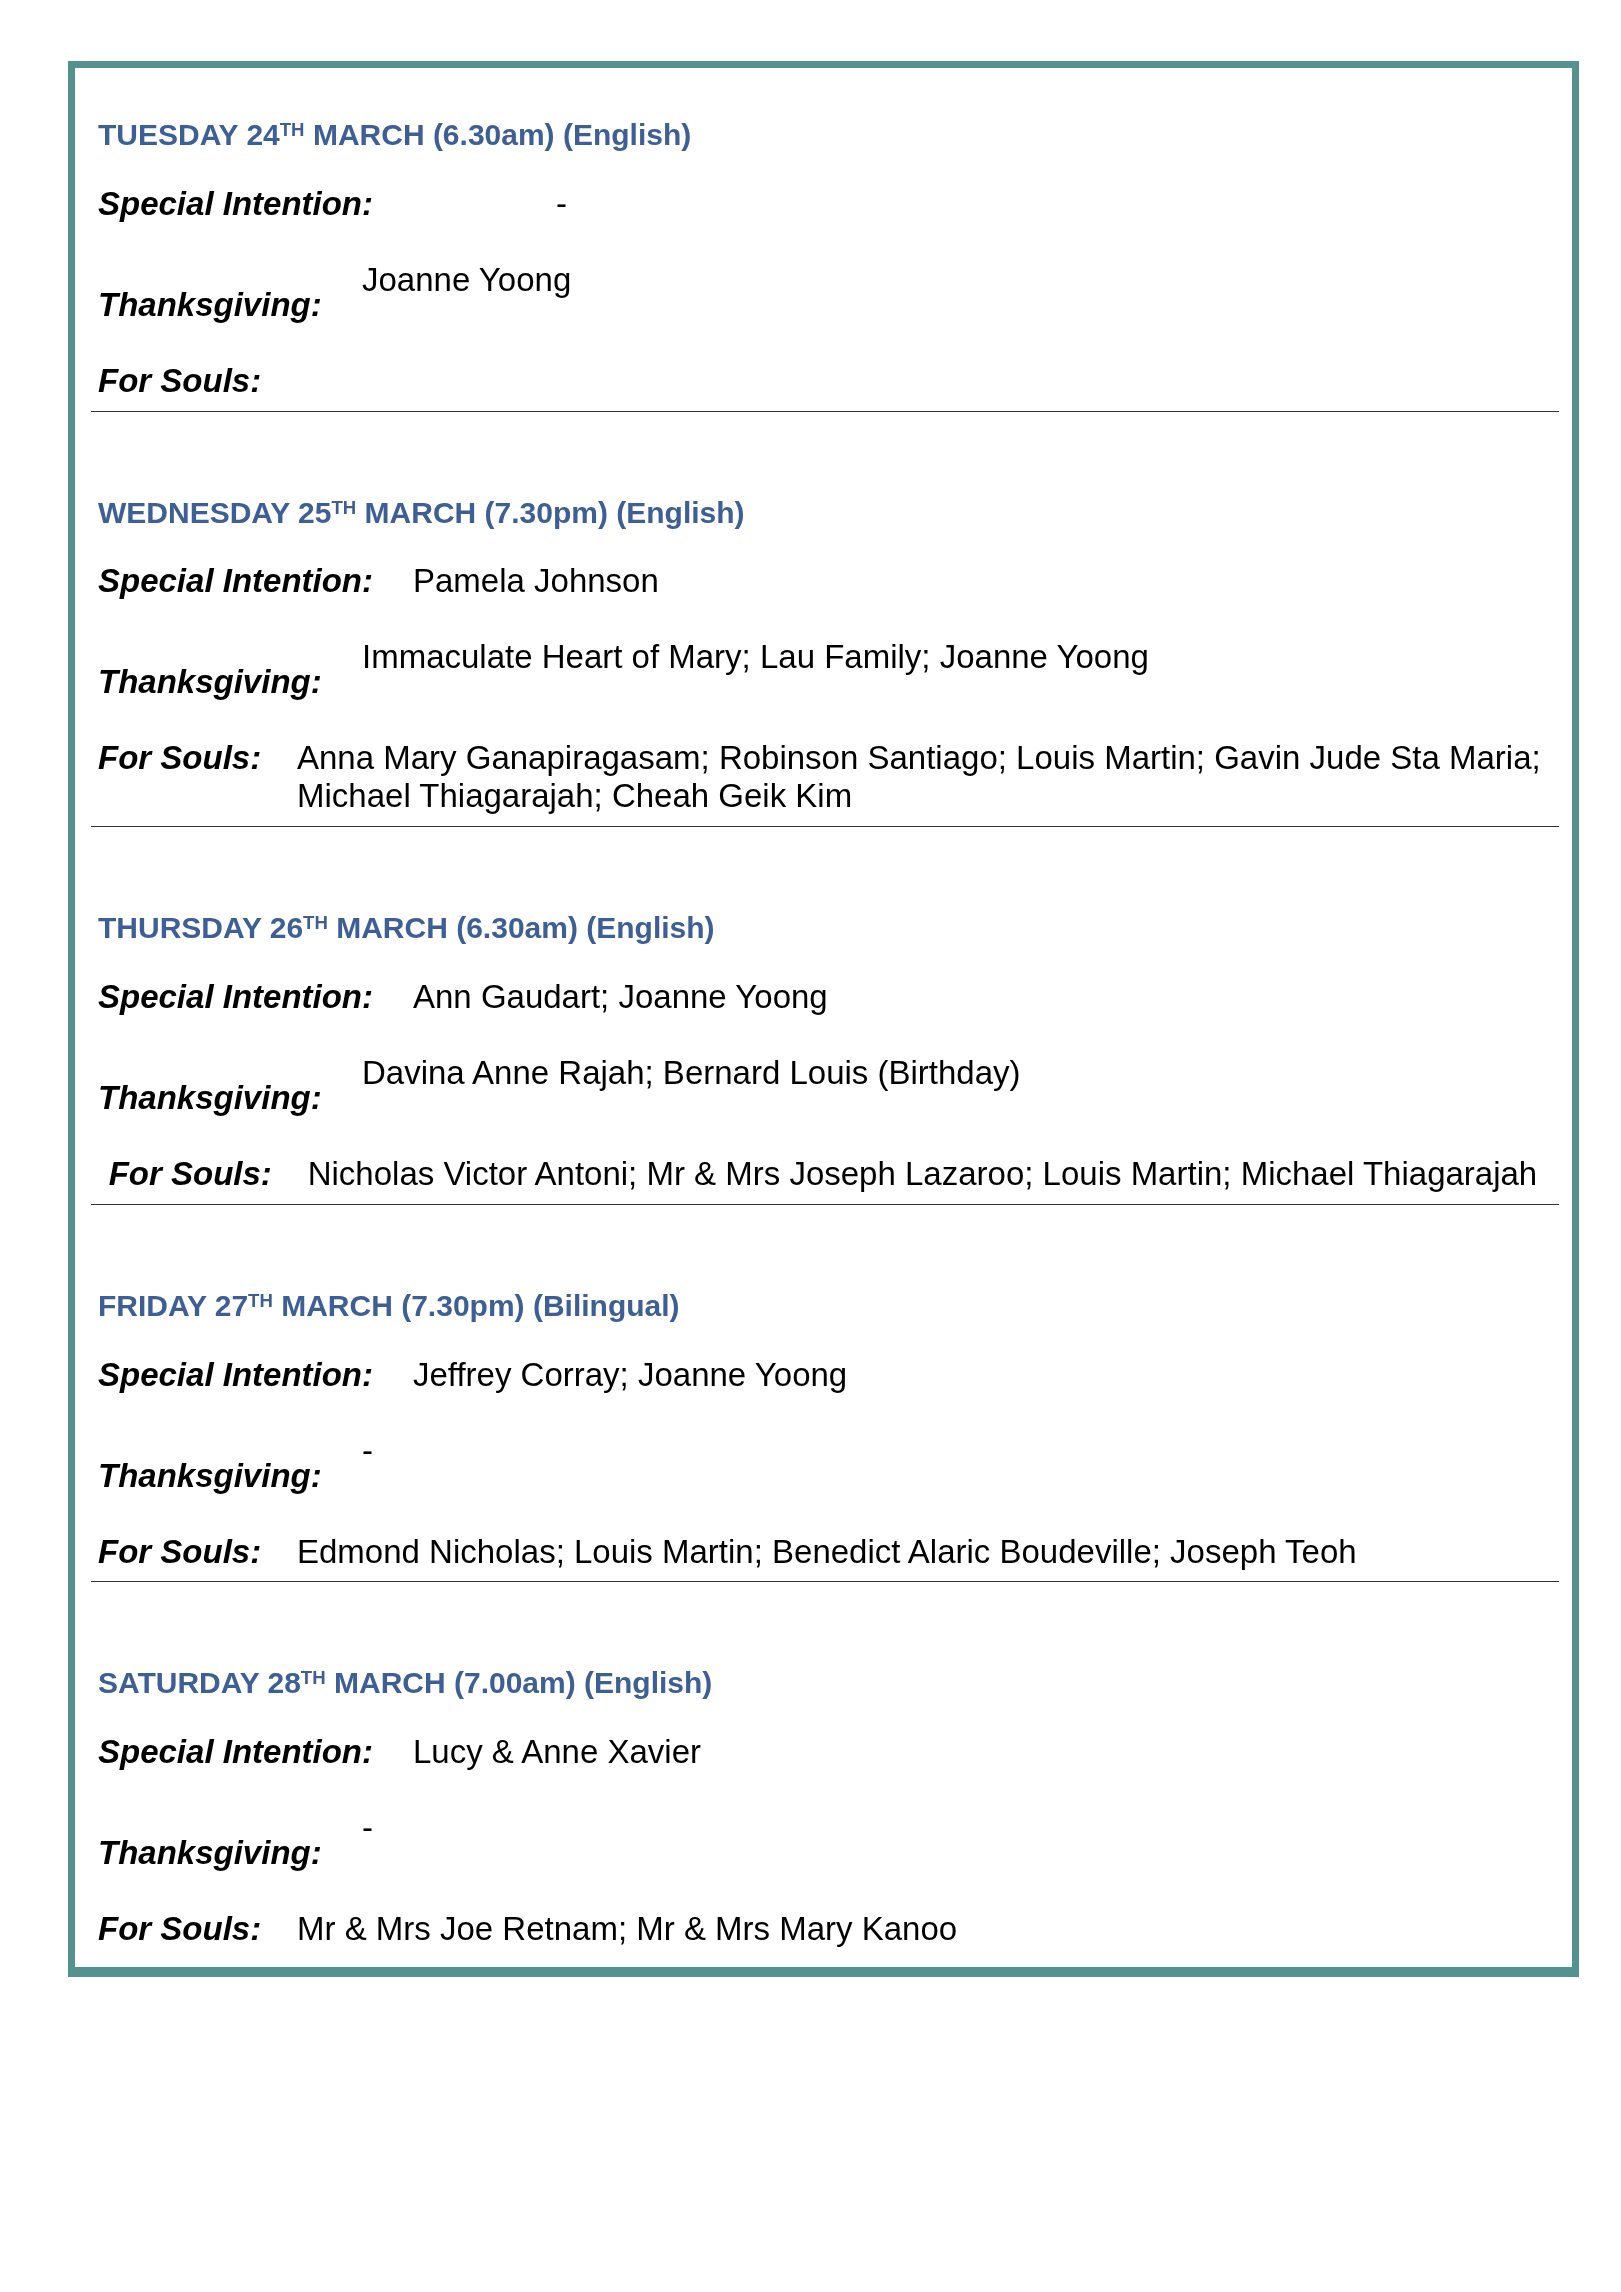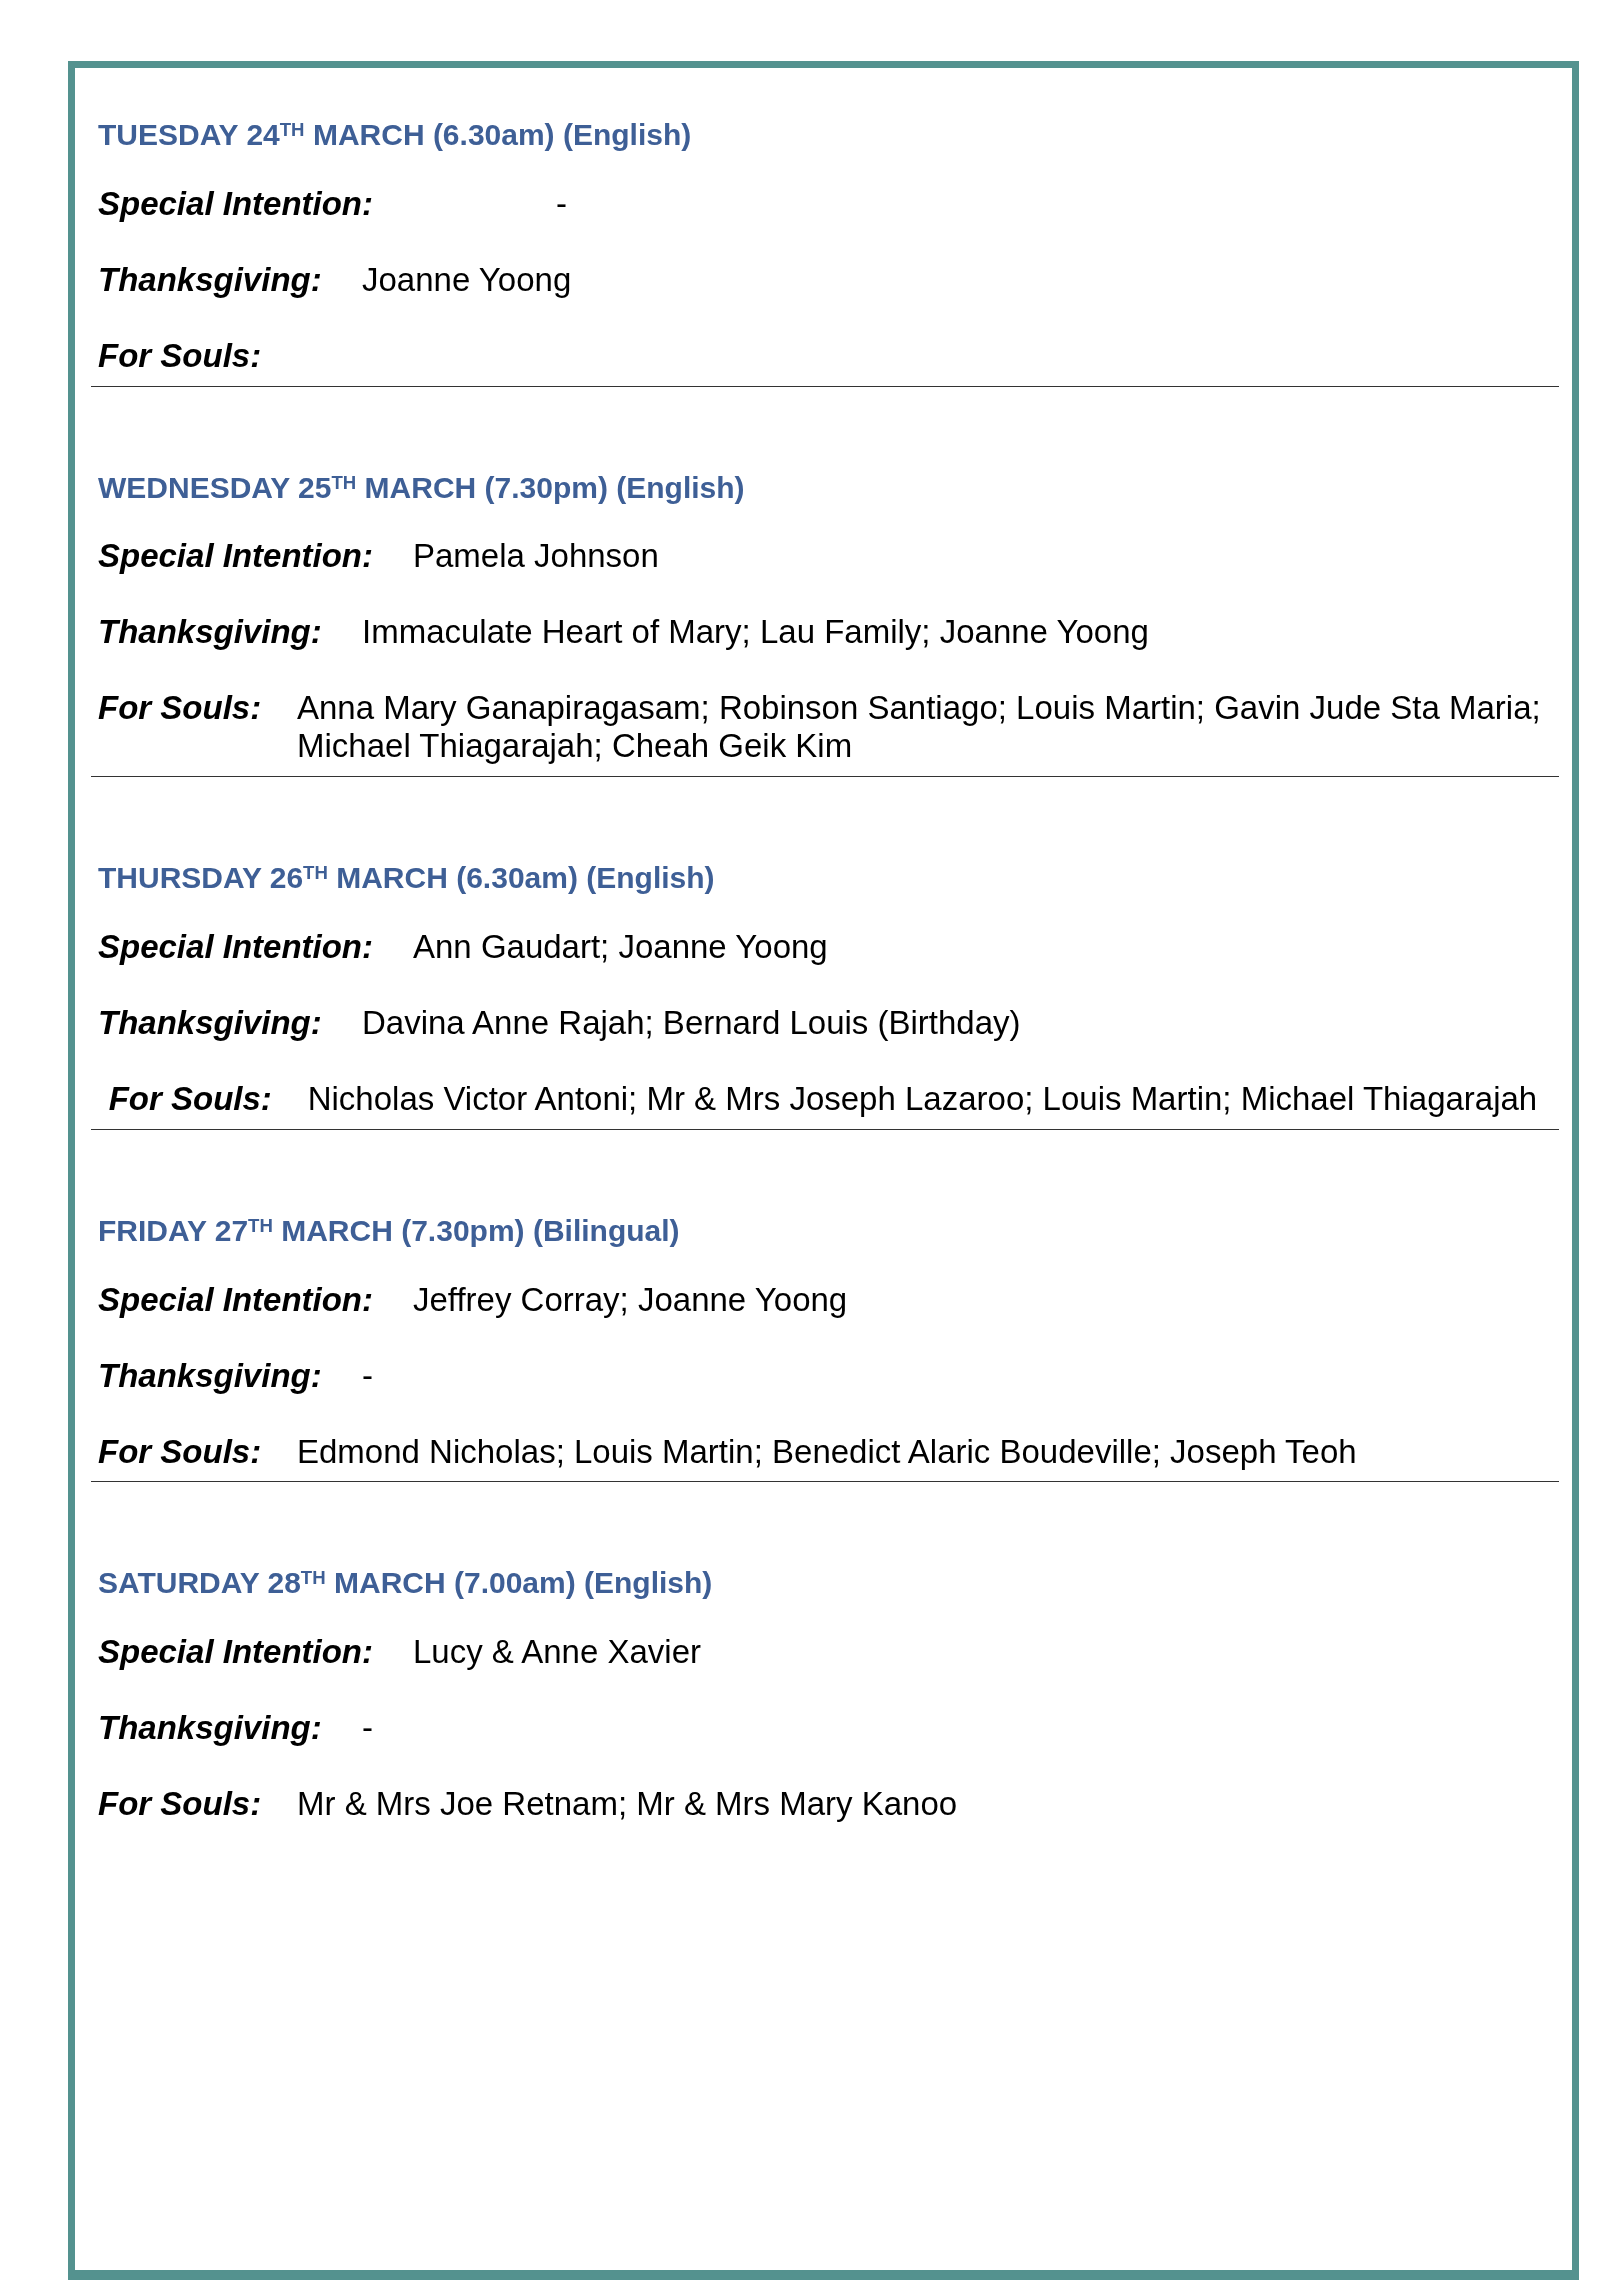--- a/index.html
+++ b/index.html
@@ -10,21 +10,21 @@
     height: 2293px;
     overflow: hidden;
     font-family: "Liberation Sans", sans-serif;
     color: #000000;
   }
   .frame {
     position: absolute;
     left: 68px;
     top: 61px;
     width: 1511px;
-    height: 2219px;
+    height: 1916px;
     box-sizing: border-box;
     border: 7.2px solid #54928f;
     border-bottom-width: 10.7px;
     background: #ffffff;
     padding: 0 9px 0 23px;
   }
   .sec { padding-top: 75px; }
   .sec.first { padding-top: 41px; }
   .heading {
     margin: 0 0 29.6px 0;
@@ -47,21 +47,21 @@
     margin-bottom: 38px;
     justify-content: space-between;
   }
   .row .label {
     font-weight: bold;
     font-style: italic;
     flex-shrink: 0;
     white-space: nowrap;
   }
   .l-si { min-width: 315px; }
-  .l-tg { min-width: 264px; }
+  .l-tg { min-width: 264px; margin-top: 25px; }
   .l-fs { min-width: 199px; }
   .row .value { flex: 1; }
   .row-fs { margin-bottom: 10.7px; }
   .indent-sm { padding-left: 10.7px; }
   .tab-wide { margin-left: 143px; flex: 0 1 auto; }
   hr.divider {
     border: 0;
     border-top: 1.8px solid #333333;
     margin: 0 3.6px 0 -7.2px;
     height: 0;

